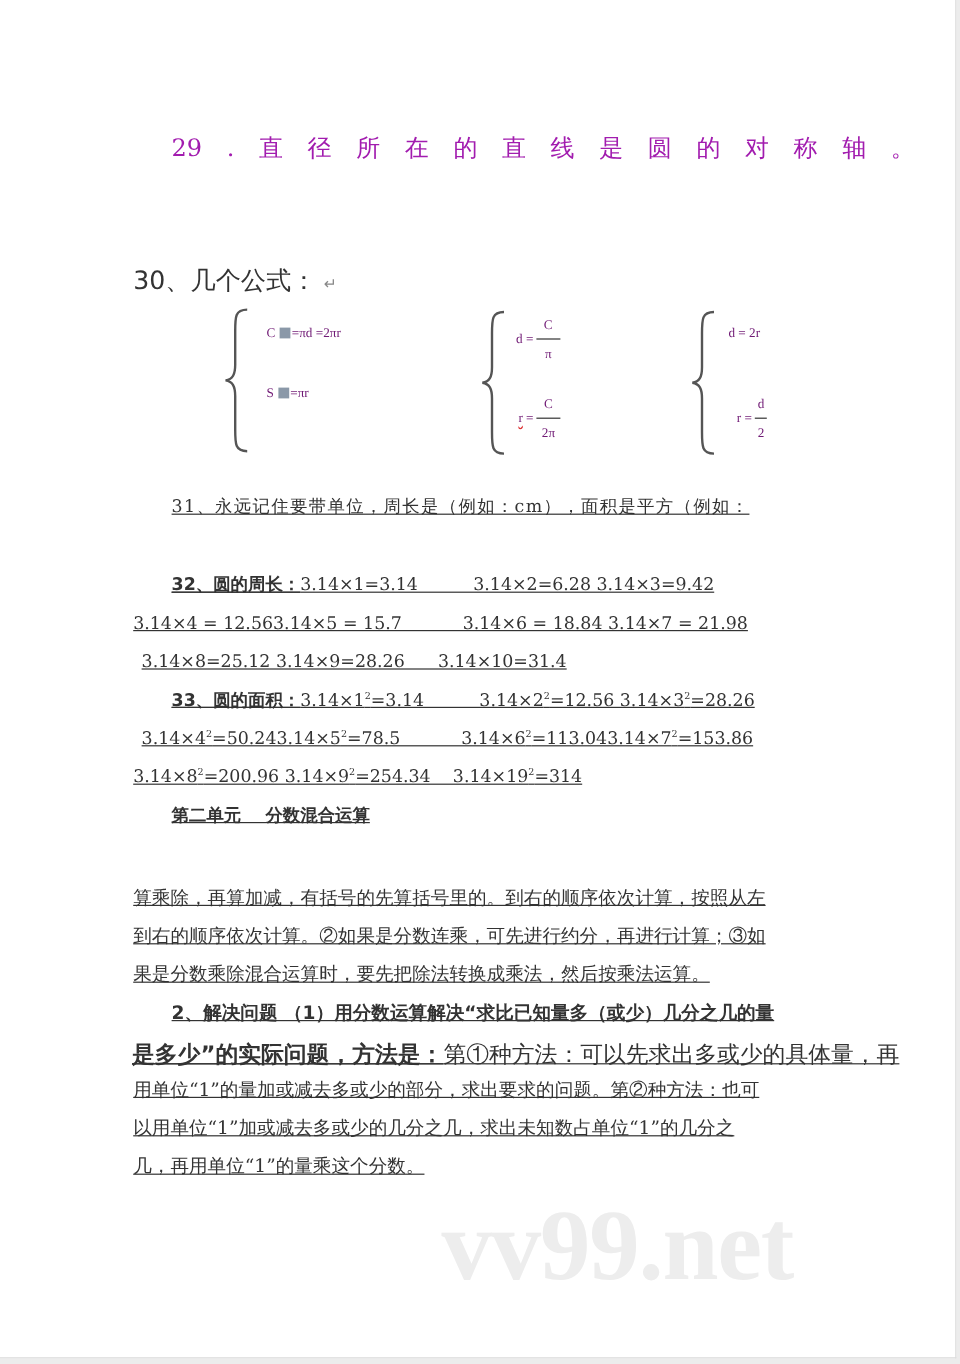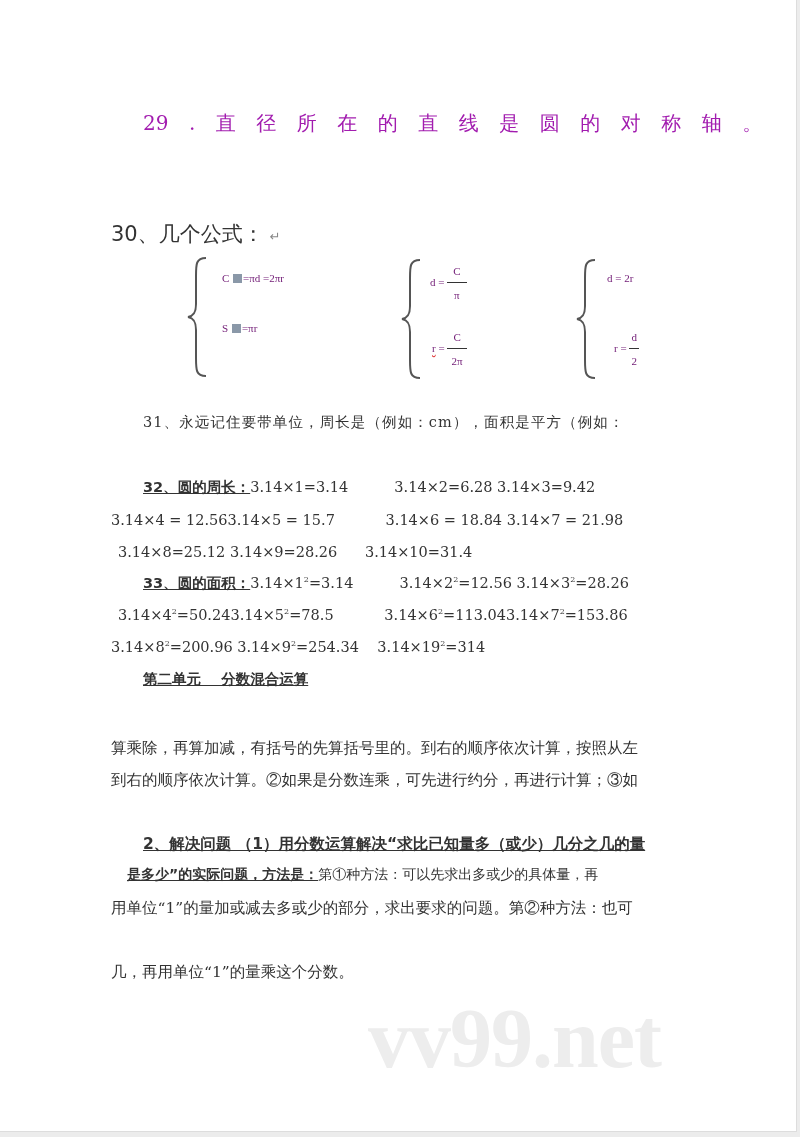--- a/index.html
+++ b/index.html
@@ -18,21 +18,21 @@
   .h30 .ret { font-size: 13px; color: #888; margin-left: 6px; }
 
   .brace { position: absolute; }
   .formula { position: absolute; font-size: 11px; color: #701a75; white-space: nowrap; font-family: Liberation Serif, serif; }
   .sub { display:inline-block; width:9px; height:9px; background:#8a98a8; vertical-align: -1px; margin: 0 1px; }
   .frac { display: inline-block; vertical-align: middle; text-align: center; }
   .frac .num { display: block; padding: 0 6px; border-bottom: 1.5px solid #333; line-height: 22px; }
   .frac .den { display: block; line-height: 24px; }
   .squig { text-decoration: underline wavy #d33; }
 
-  .para { font-size: 14.5px; color: #333; }
+  .para { font-size: 14.5px; color: #333; text-decoration: underline; }
   .bold-u { font-weight: bold; text-decoration: underline; font-family: "DejaVu Sans", "Liberation Sans", sans-serif; }
   .watermark { left: 368px; top: 990px; font-size: 84px; font-weight: bold; color: #ededed; font-family: Liberation Serif, serif; letter-spacing: -1px; }
 </style>
 </head>
 <body>
 
 <div class="page">
 
   <div class="abs item29" id="item29"><span>29</span><span>.</span><span>直</span><span>径</span><span>所</span><span>在</span><span>的</span><span>直</span><span>线</span><span>是</span><span>圆</span><span>的</span><span>对</span><span>称</span><span>轴</span><span>。</span></div>
 
@@ -92,21 +92,23 @@
   <div class="abs para" style="left:118px;top:544px;white-space:pre">3.14×8=25.12 3.14×9=28.26      3.14×10=31.4</div>
 
   <div class="abs para" style="left:143px;top:574px;white-space:pre"><span class="bold-u">33、圆的面积：</span><span>3.14×1</span><sup style="font-size:8px">2</sup><span>=3.14          3.14×2</span><sup style="font-size:8px">2</sup><span>=12.56 3.14×3</span><sup style="font-size:8px">2</sup><span>=28.26</span></div>
   <div class="abs para" style="left:118px;top:607px;white-space:pre"><span>3.14×4</span><sup style="font-size:8px">2</sup><span>=50.243.14×5</span><sup style="font-size:8px">2</sup><span>=78.5           3.14×6</span><sup style="font-size:8px">2</sup><span>=113.043.14×7</span><sup style="font-size:8px">2</sup><span>=153.86</span></div>
   <div class="abs para" style="left:111px;top:639px;white-space:pre"><span>3.14×8</span><sup style="font-size:8px">2</sup><span>=200.96 3.14×9</span><sup style="font-size:8px">2</sup><span>=254.34    3.14×19</span><sup style="font-size:8px">2</sup><span>=314</span></div>
 
   <div class="abs para bold-u" style="left:143px;top:670px;white-space:pre">第二单元    分数混合运算</div>
 
   <div class="abs para" style="left:111px;top:738px;font-size:15.5px">算乘除，再算加减，有括号的先算括号里的。到右的顺序依次计算，按照从左</div>
   <div class="abs para" style="left:111px;top:770px;font-size:15.5px">到右的顺序依次计算。②如果是分数连乘，可先进行约分，再进行计算；③如</div>
+  <div class="abs para" style="left:111px;top:802px;font-size:15.5px">果是分数乘除混合运算时，要先把除法转换成乘法，然后按乘法运算。</div>
 
   <div class="abs para bold-u" style="left:143px;top:834px;font-size:15.5px">2、解决问题 （1）用分数运算解决“求比已知量多（或少）几分之几的量</div>
-  <div class="abs para" style="left:127px;top:866px;font-size:14px"><span class="bold-u">是多少”的实际问题，方法是：</span><span>第①种方法：可以先求出多或少的具体量，再</span></div>
+  <div class="abs para" style="left:110px;top:866px;font-size:19px"><span class="bold-u">是多少”的实际问题，方法是：</span><span>第①种方法：可以先求出多或少的具体量，再</span></div>
   <div class="abs para" style="left:111px;top:898px;font-size:15.5px">用单位“1”的量加或减去多或少的部分，求出要求的问题。第②种方法：也可</div>
+  <div class="abs para" style="left:111px;top:930px;font-size:15.5px">以用单位“1”加或减去多或少的几分之几，求出未知数占单位“1”的几分之</div>
   <div class="abs para" style="left:111px;top:962px;font-size:15.5px">几，再用单位“1”的量乘这个分数。</div>
 
 
   <div class="abs watermark">vv99.net</div>
 </div>
 
 </body></html>

